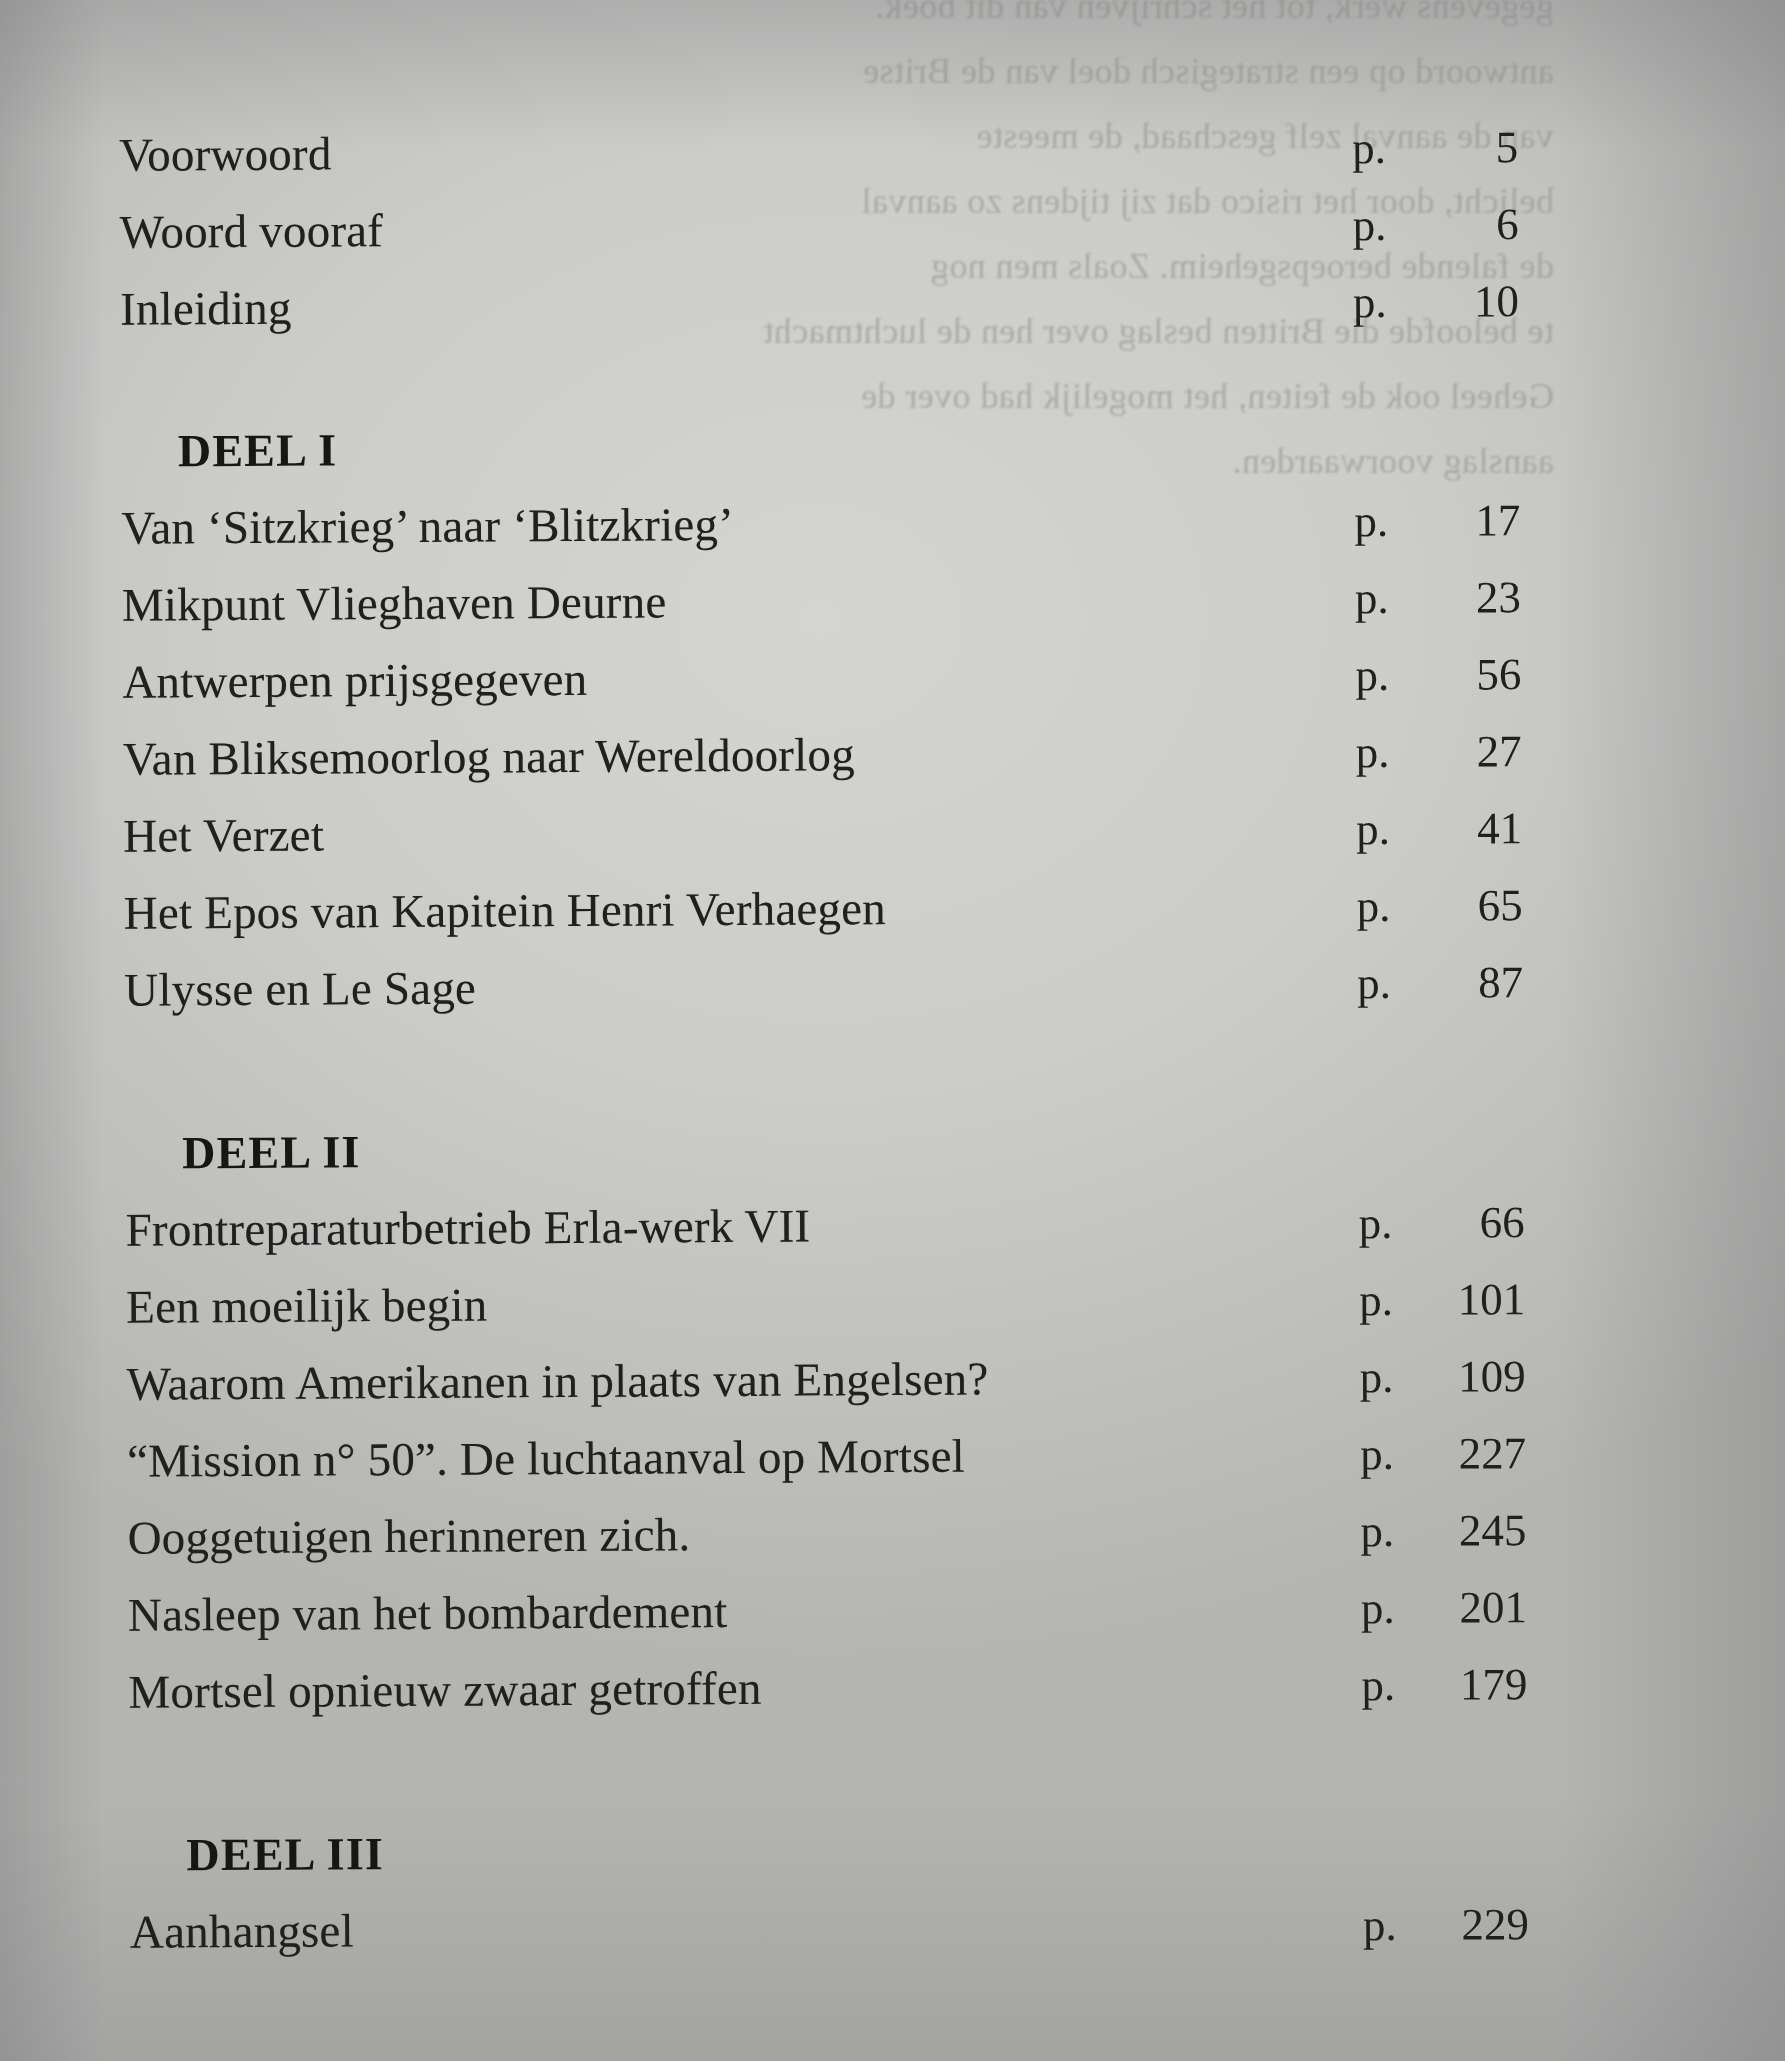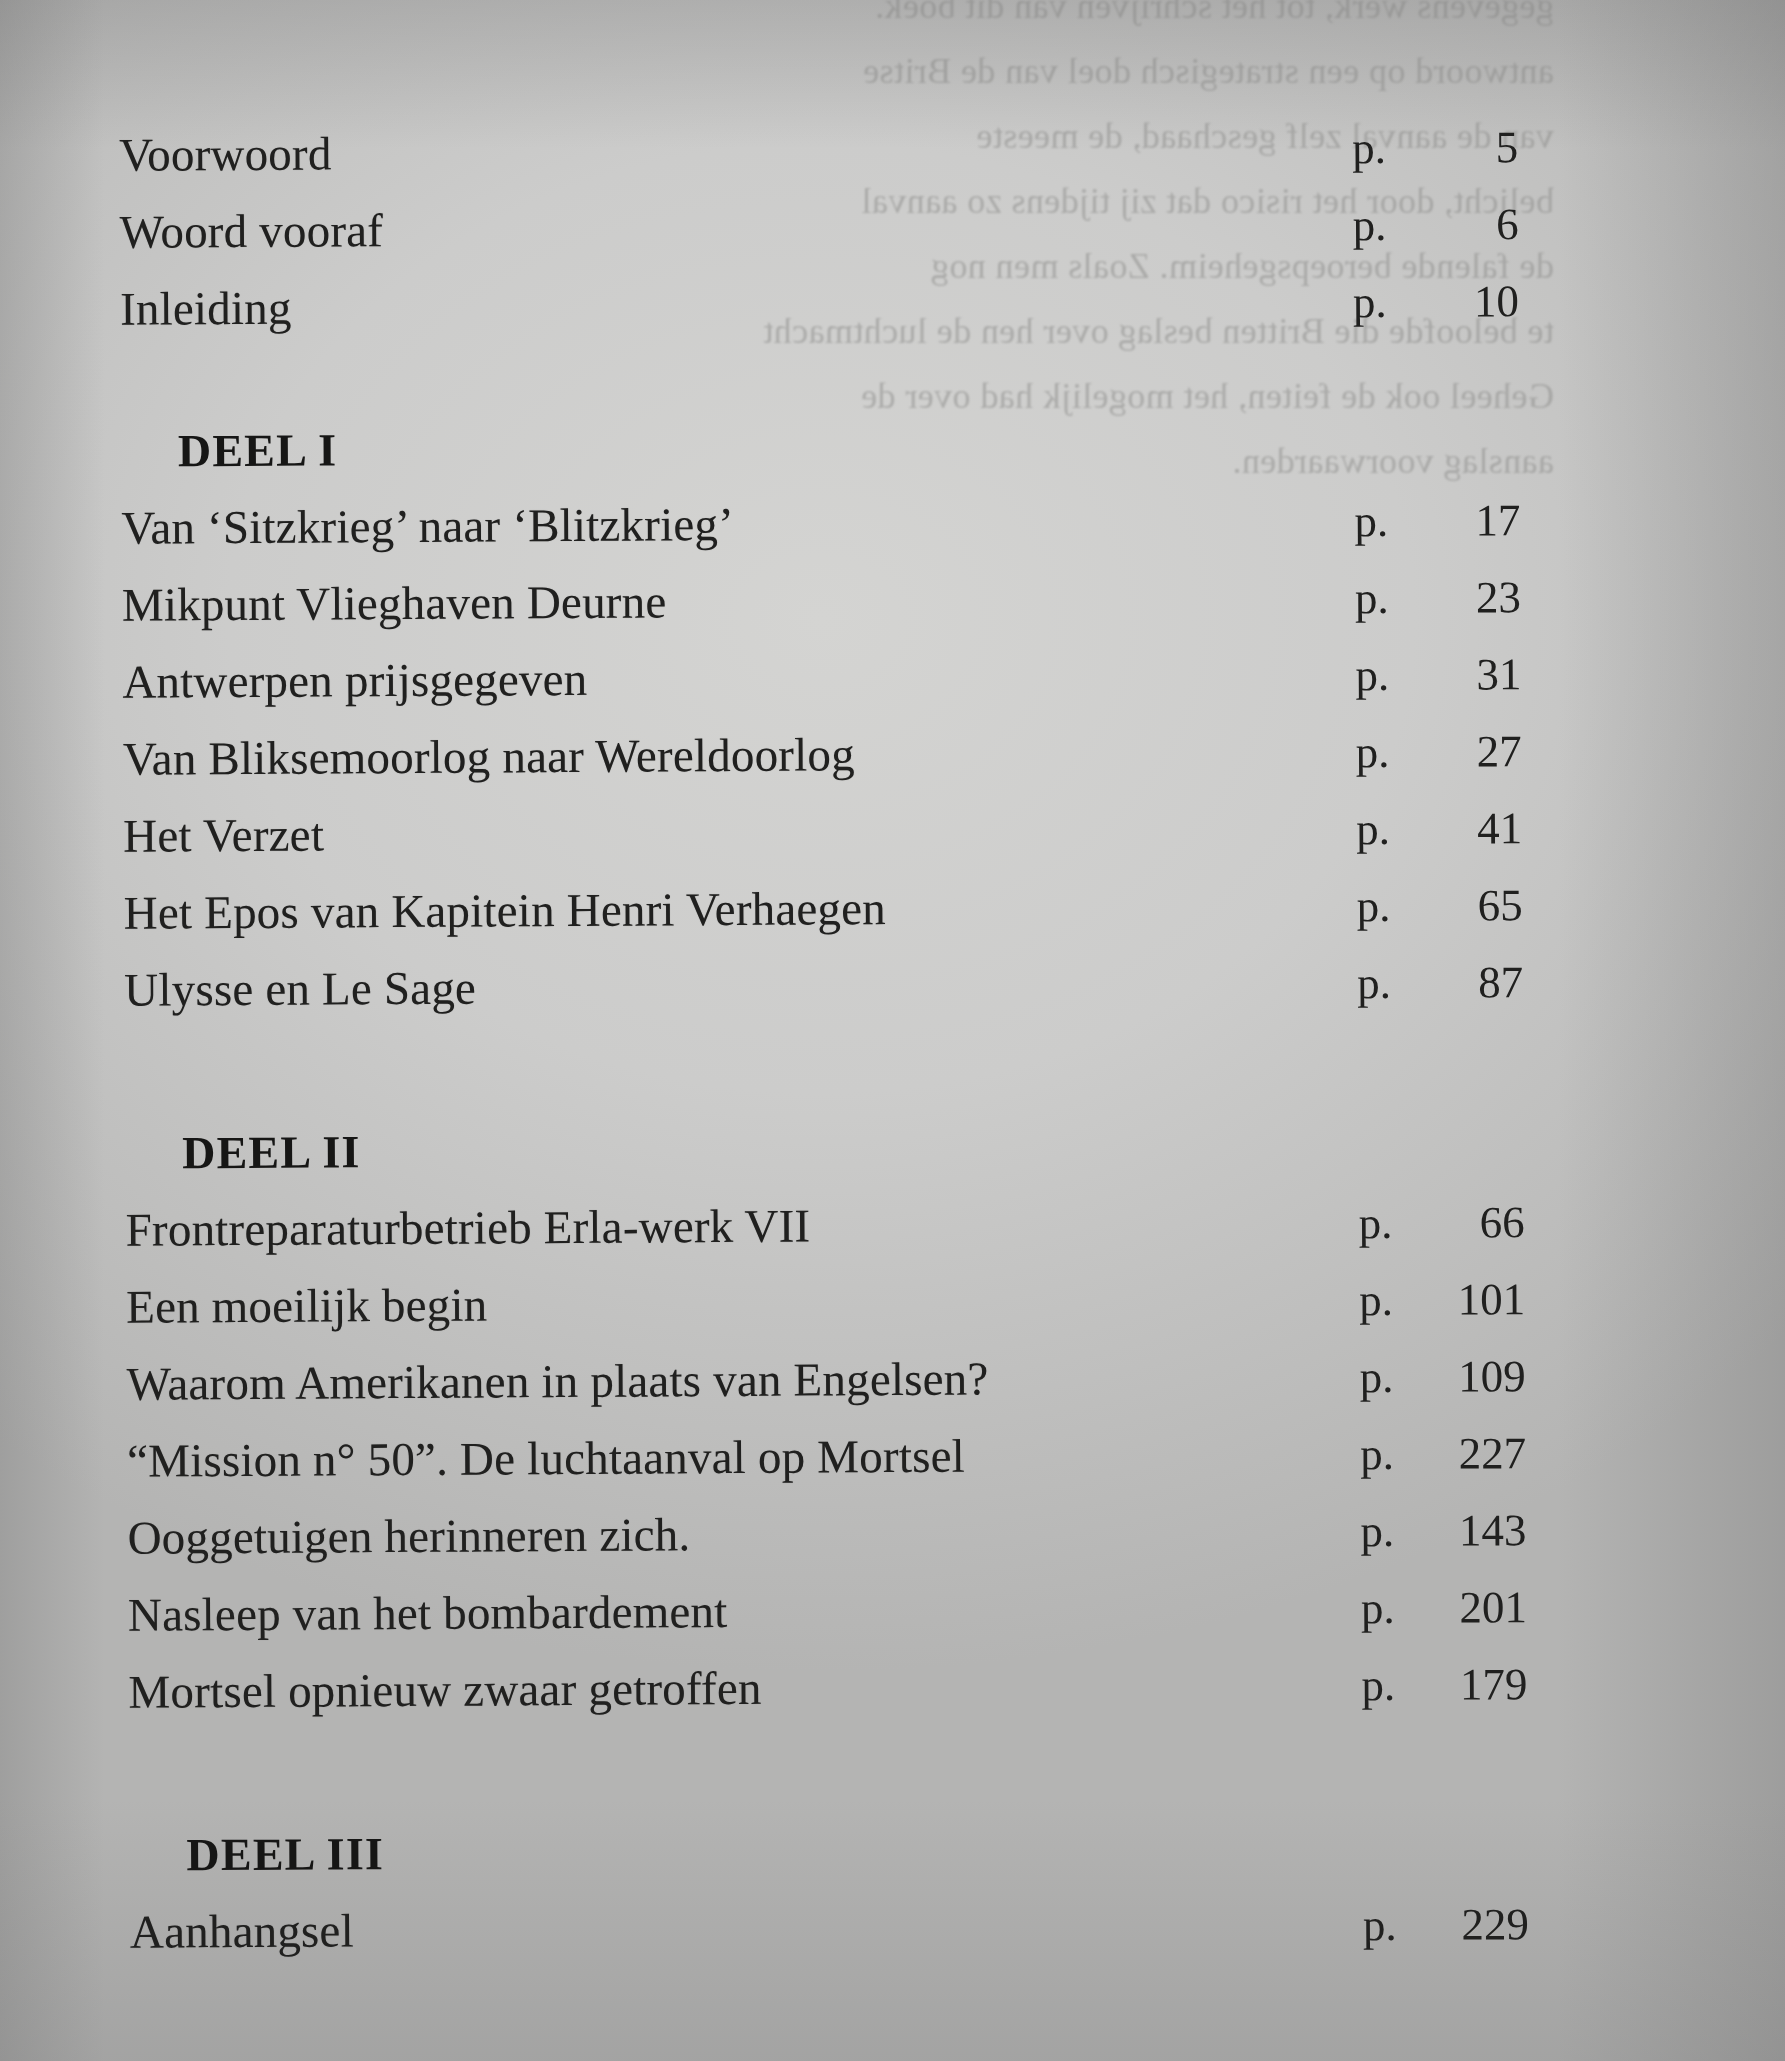--- a/index.html
+++ b/index.html
@@ -169,21 +169,21 @@
       <span class="page-num">17</span>
     </div>
     <div class="row">
       <span class="title">Mikpunt Vlieghaven Deurne</span>
       <span class="p-label">p.</span>
       <span class="page-num">23</span>
     </div>
     <div class="row">
       <span class="title">Antwerpen prijsgegeven</span>
       <span class="p-label">p.</span>
-      <span class="page-num">31</span>
+      <span class="page-num">56</span>
     </div>
     <div class="row">
       <span class="title">Van Bliksemoorlog naar Wereldoorlog</span>
       <span class="p-label">p.</span>
       <span class="page-num">27</span>
     </div>
     <div class="row">
       <span class="title">Het Verzet</span>
       <span class="p-label">p.</span>
       <span class="page-num">41</span>
@@ -222,21 +222,21 @@
       <span class="page-num">109</span>
     </div>
     <div class="row">
       <span class="title">“Mission n° 50”. De luchtaanval op Mortsel</span>
       <span class="p-label">p.</span>
       <span class="page-num">227</span>
     </div>
     <div class="row">
       <span class="title">Ooggetuigen herinneren zich.</span>
       <span class="p-label">p.</span>
-      <span class="page-num">143</span>
+      <span class="page-num">245</span>
     </div>
     <div class="row">
       <span class="title">Nasleep van het bombardement</span>
       <span class="p-label">p.</span>
       <span class="page-num">201</span>
     </div>
     <div class="row">
       <span class="title">Mortsel opnieuw zwaar getroffen</span>
       <span class="p-label">p.</span>
       <span class="page-num">179</span>

